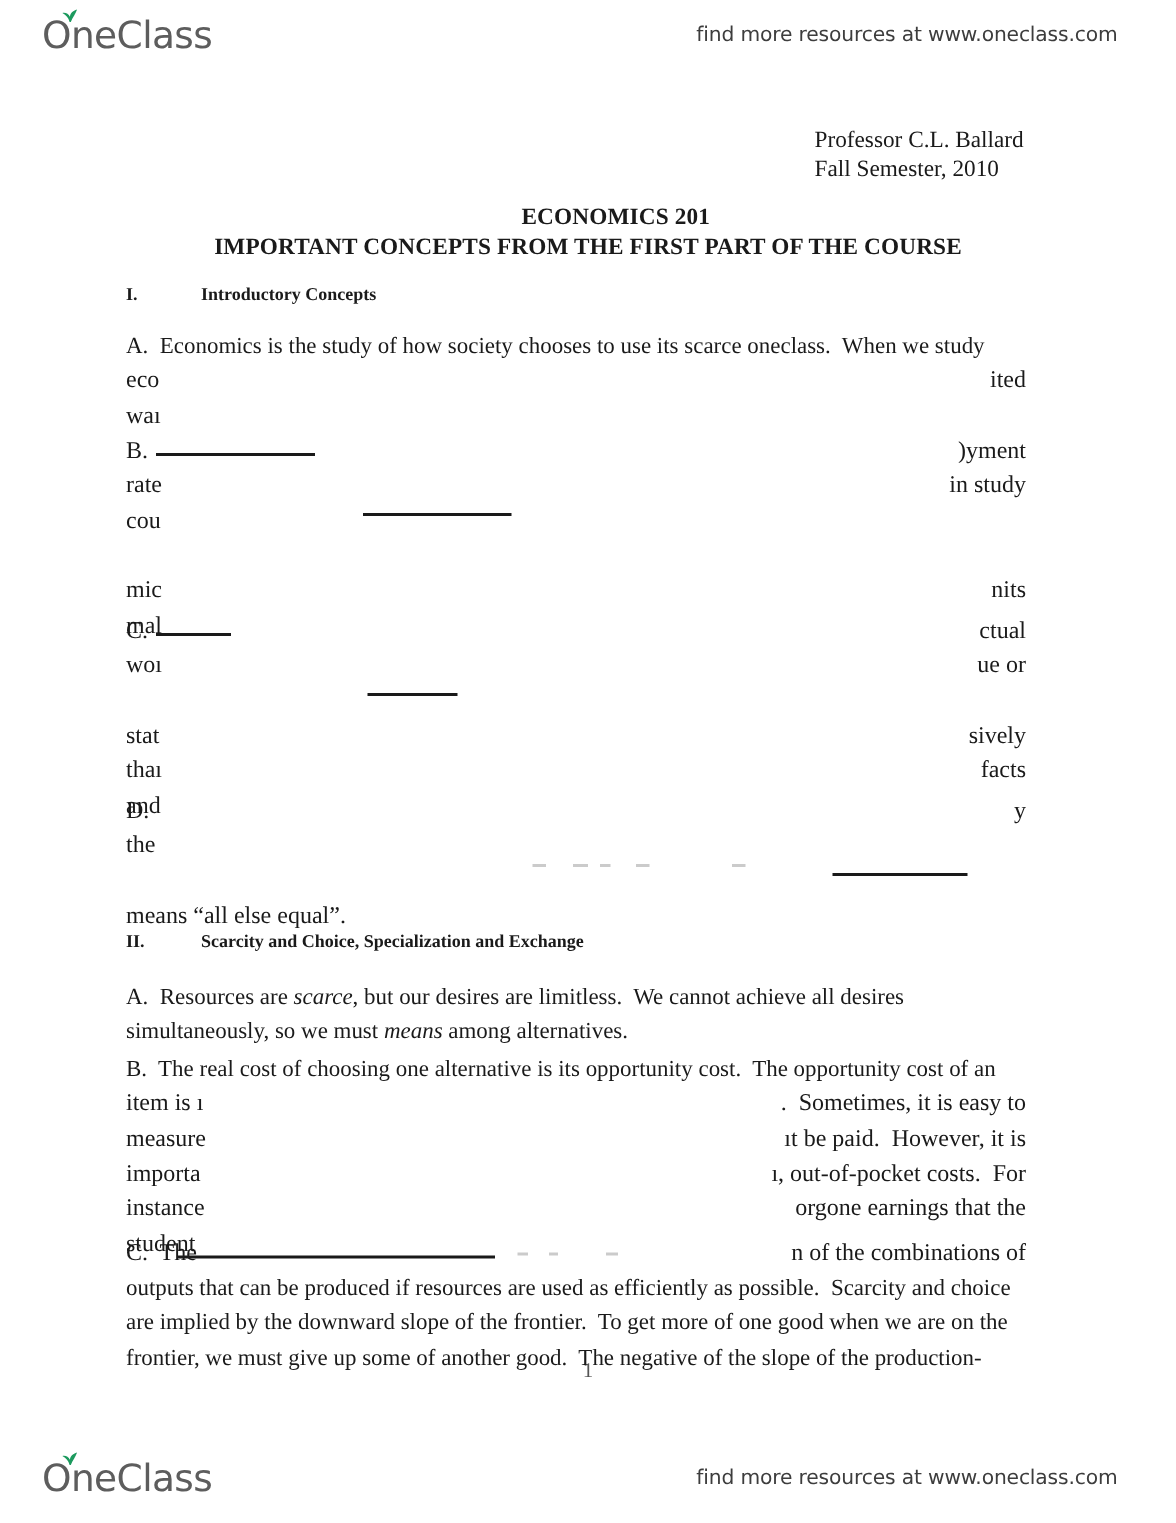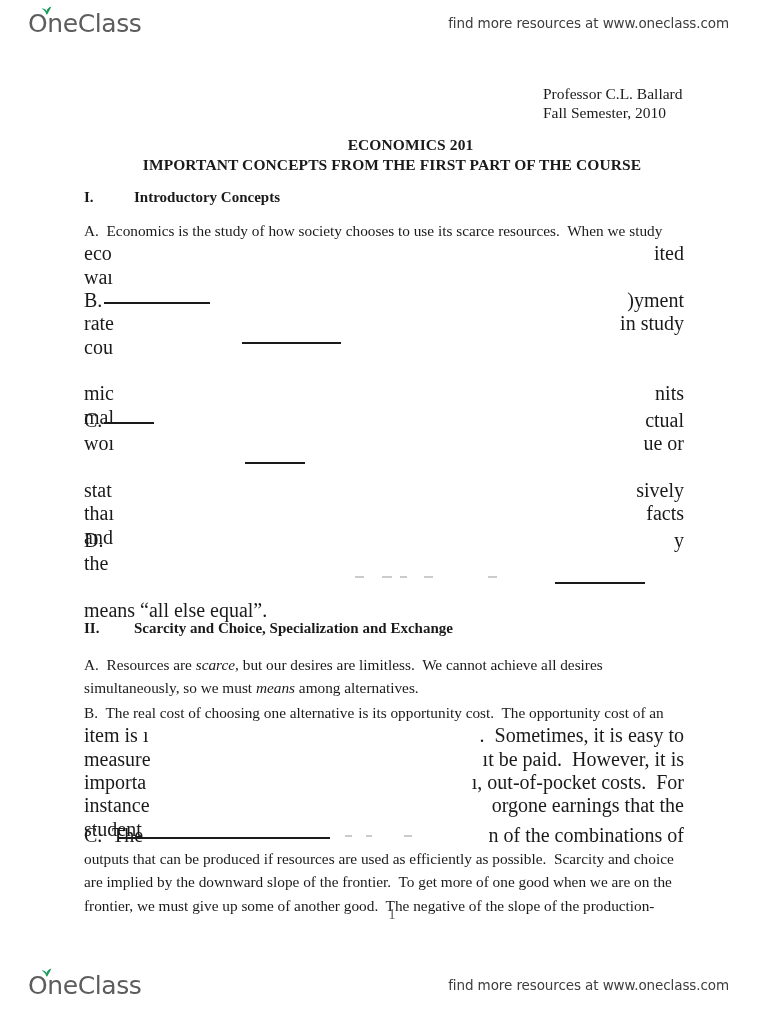--- a/index.html
+++ b/index.html
@@ -17,20 +17,21 @@
   }
 
   
   .watermark {
     position: absolute;
     left: 0;
     width: 755px;
     height: 46px;
     display: flex;
     align-items: center;
+    padding-left: 16px;
   }
   .watermark.top { top: 0; }
   .watermark.bottom { top: 962px; }
 
   .oc-logo {
     position: absolute;
     left: 28px;
     display: flex;
     align-items: flex-start;
     font-family: "DejaVu Sans", sans-serif;
@@ -82,21 +83,21 @@
     font-size: 15.5px;
     line-height: 20px;
   }
   .title-block .t1 { letter-spacing: 0.1px; padding-left: 37px; }
   .title-block .t2 { letter-spacing: 0.1px; }
 
   .sec-head {
     position: absolute;
     left: 84px;
     font-weight: bold;
-    font-size: 15px;
+    font-size: 12px;
   }
   .sec-head .numeral {
     display: inline-block;
     width: 50px;
   }
 
   .para {
     position: absolute;
     left: 84px;
     width: 600px;
@@ -106,21 +107,21 @@
     white-space: pre-wrap;
   }
   .para i { font-style: italic; }
 
   
   .frag-row {
     position: absolute;
     left: 84px;
     width: 600px;
     height: 23.3px;
-    font-size: 20px;
+    font-size: 16px;
     line-height: 23.3px;
   }
   .frag-left {
     position: absolute;
     left: 0;
     top: 0;
     white-space: pre;
   }
   .frag-right {
     position: absolute;
@@ -177,21 +178,21 @@
 
   <div class="title-block">
     <div class="t1">ECONOMICS 201</div>
     <div class="t2">IMPORTANT CONCEPTS FROM THE FIRST PART OF THE COURSE</div>
   </div>
 
   <div class="sec-head" style="top:143px">
     <span class="numeral">I.</span><span>Introductory Concepts</span>
   </div>
 
-  <div class="para" style="top:173px">A.  Economics is the study of how society chooses to use its scarce resources.  When we study</div>
+  <div class="para" style="top:173px">A.  Economics is the study of how society chooses to use its scarce oneclass.  When we study</div>
   <div class="frag-row" style="top:196.3px">
     <span class="frag-left">eco</span>
     <span class="frag-right">ited</span>
   </div>
   <div class="frag-row" style="top:219.6px">
     <span class="frag-left">waı</span>
     <span class="frag-right"></span>
   </div>
 
   <div class="frag-row" style="top:243px">

